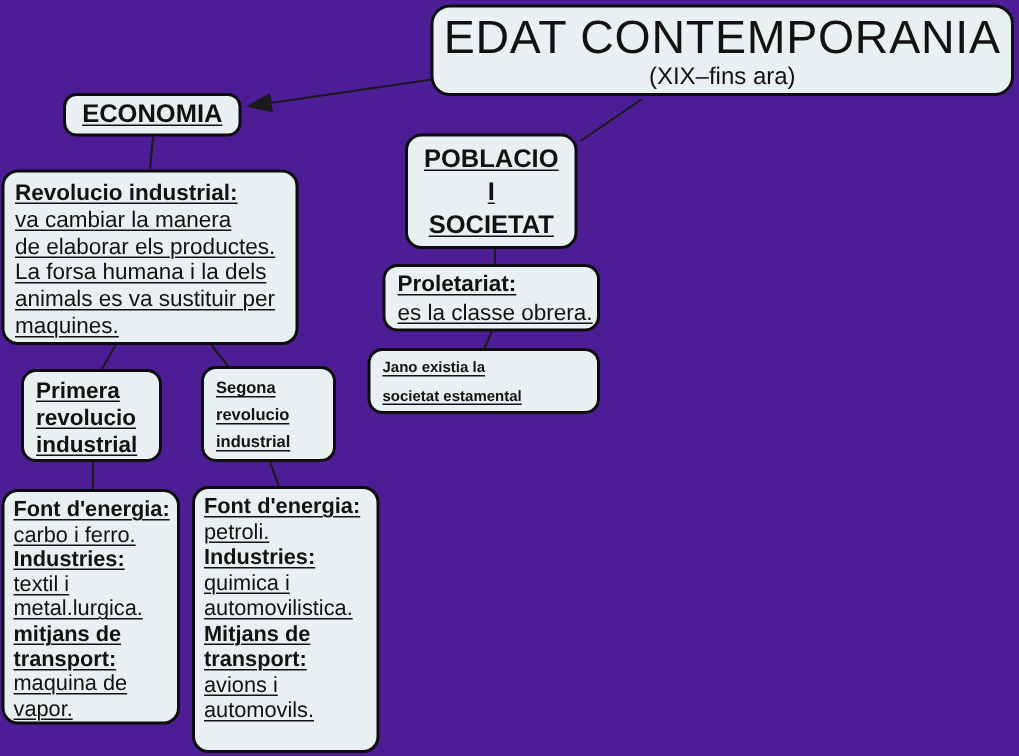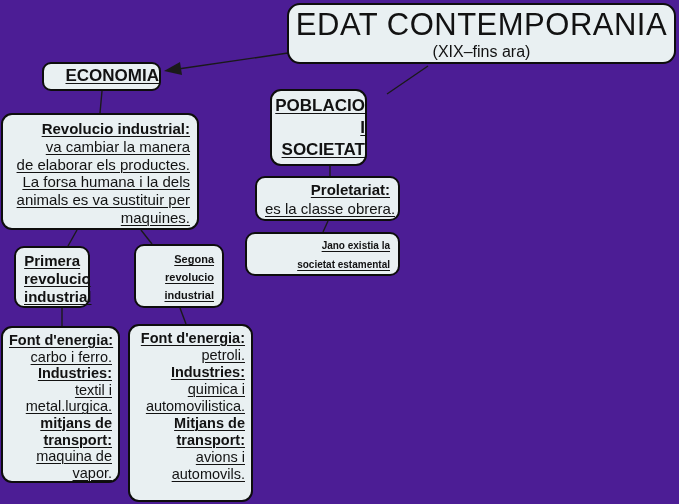--- a/index.html
+++ b/index.html
@@ -32,21 +32,20 @@
     background: #e9f0f2;
     border: 2px solid #0d0d0d;
     border-radius: 11px;
     box-sizing: border-box;
   }
   .ln {
     white-space: nowrap;
     text-decoration: underline;
     text-decoration-thickness: 1.2px;
     text-underline-offset: 2px;
-    text-align: right;
   }
   .b { font-weight: bold; }
 
   
   #n-title {
     left: 287px; top: 3px; width: 389px; height: 61px;
     border-radius: 13px;
     text-align: center;
   }
   #n-title .heading {
@@ -64,21 +63,21 @@
   #n-economia {
     left: 42px; top: 62px; width: 119px; height: 29px;
     text-align: center;
     font-size: 17px;
     border-radius: 9px;
   }
   #n-economia .ln { line-height: 24px; }
 
   
   #n-poblacio {
-    left: 270px; top: 89px; width: 97px; height: 77px;
+    left: 270px; top: 89px; width: 115px; height: 77px;
     text-align: center;
     font-size: 17px;
     padding-top: 4px;
   }
   #n-poblacio .ln { line-height: 22px; }
 
   
   #n-revolucio {
     left: 1px; top: 113px; width: 198px; height: 117px;
     padding: 5px 7px;
@@ -99,21 +98,21 @@
   #n-jano {
     left: 245px; top: 232px; width: 155px; height: 44px;
     padding: 3px 8px;
     font-size: 10px;
     border-radius: 10px;
   }
   #n-jano .ln { line-height: 18.5px; }
 
   
   #n-primera {
-    left: 14px; top: 246px; width: 76px; height: 62px;
+    left: 14px; top: 246px; width: 94px; height: 62px;
     padding: 4px 8px;
     font-size: 15px;
     border-radius: 10px;
   }
   #n-primera .ln { line-height: 17.8px; }
   #n-segona {
     left: 134px; top: 244px; width: 90px; height: 64px;
     padding: 5px 8px;
     font-size: 11px;
     border-radius: 10px;

